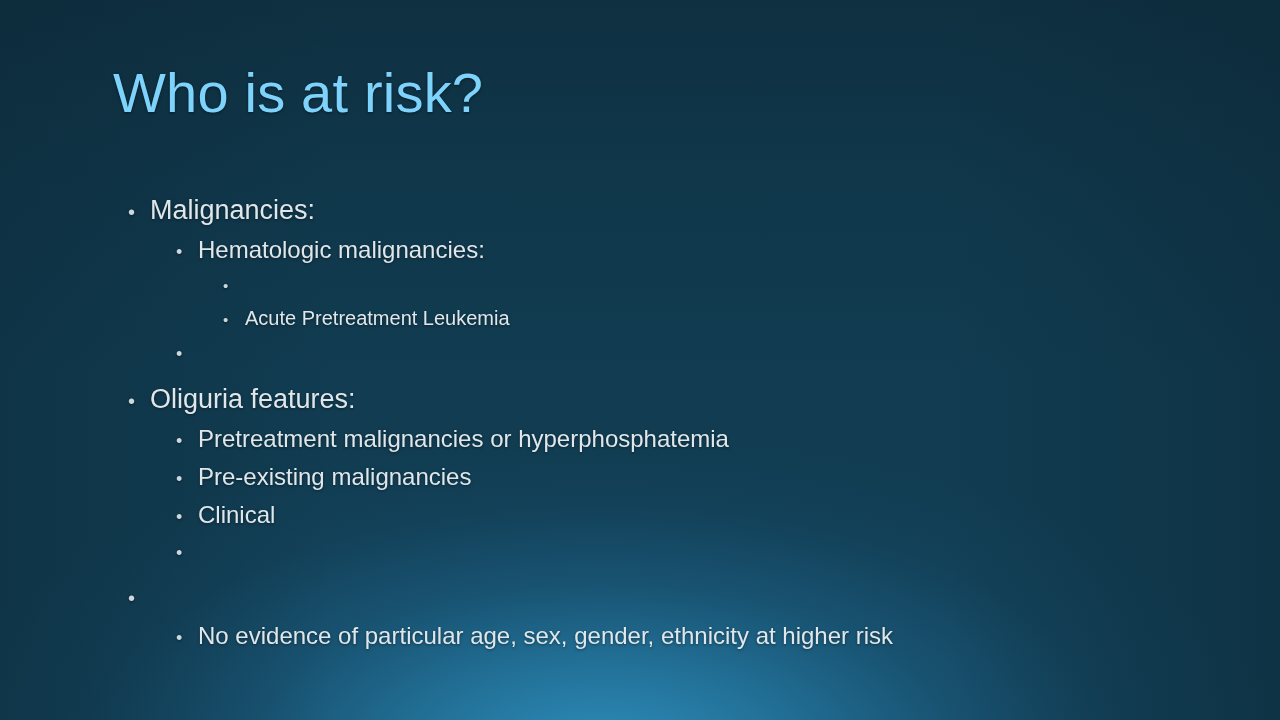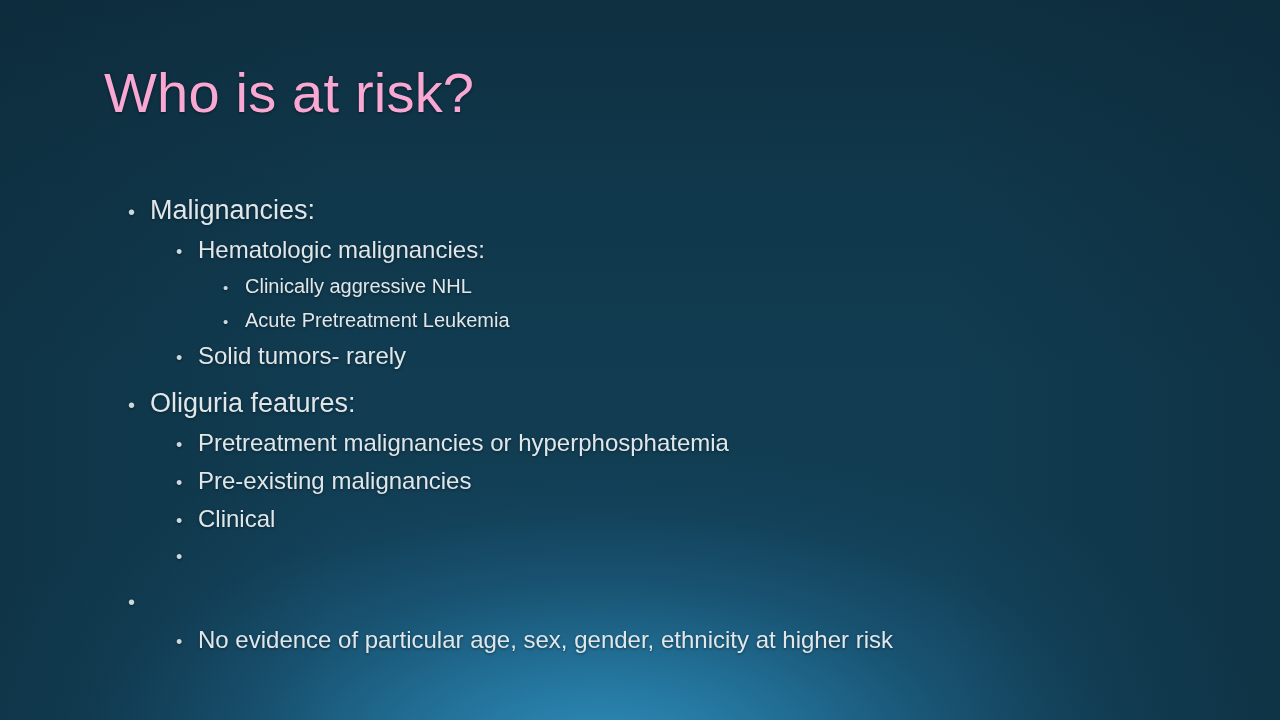--- a/index.html
+++ b/index.html
@@ -51,27 +51,27 @@
   }
 
   #slide-content {
     position: absolute;
     inset: 0;
   }
 
   
   #title {
     position: absolute;
-    left: 104px;
+    left: 113px;
     top: 62px;
     font-size: 56px;
     font-weight: 400;
     line-height: 1.1;
     letter-spacing: 0.2px;
-    color: #f9a8d4;
+    color: #7dd3fc;
     text-shadow: 0 1px 3px rgba(0,0,0,0.45);
     white-space: nowrap;
   }
 
   
   #body-list {
     position: absolute;
     left: 0;
     top: 190px;
     width: 1280px;
@@ -139,29 +139,27 @@
         <div class="bullet-line lvl1">
           <span class="bullet-mark">•</span>
           <span class="bullet-text">Malignancies:</span>
         </div>
         <div class="bullet-line lvl2">
           <span class="bullet-mark">•</span>
           <span class="bullet-text">Hematologic malignancies:</span>
         </div>
         <div class="bullet-line lvl3">
           <span class="bullet-mark">•</span>
-          <span class="bullet-text">Clinically aggressive NHL</span>
         </div>
         <div class="bullet-line lvl3">
           <span class="bullet-mark">•</span>
           <span class="bullet-text">Acute Pretreatment Leukemia</span>
         </div>
         <div class="bullet-line lvl2">
           <span class="bullet-mark">•</span>
-          <span class="bullet-text">Solid tumors- rarely</span>
         </div>
         <div class="bullet-line lvl1 group-gap">
           <span class="bullet-mark">•</span>
           <span class="bullet-text">Oliguria features:</span>
         </div>
         <div class="bullet-line lvl2">
           <span class="bullet-mark">•</span>
           <span class="bullet-text">Pretreatment malignancies or hyperphosphatemia</span>
         </div>
         <div class="bullet-line lvl2">

